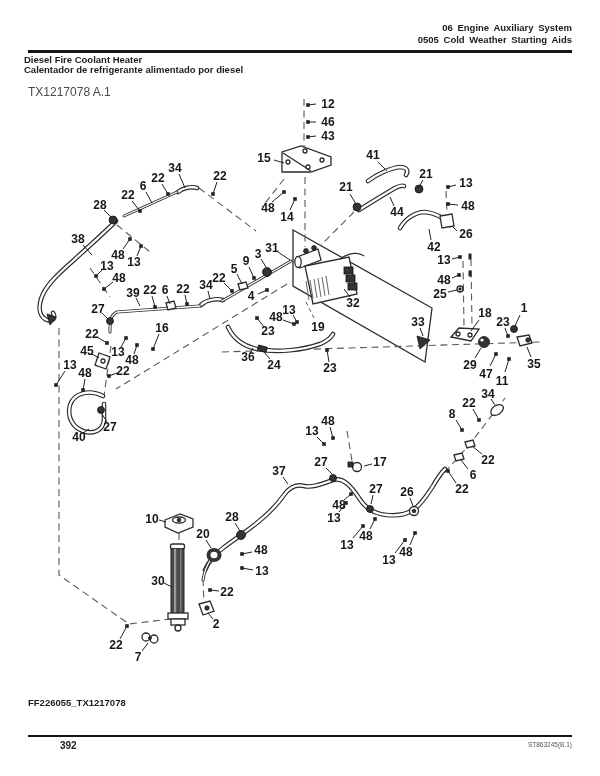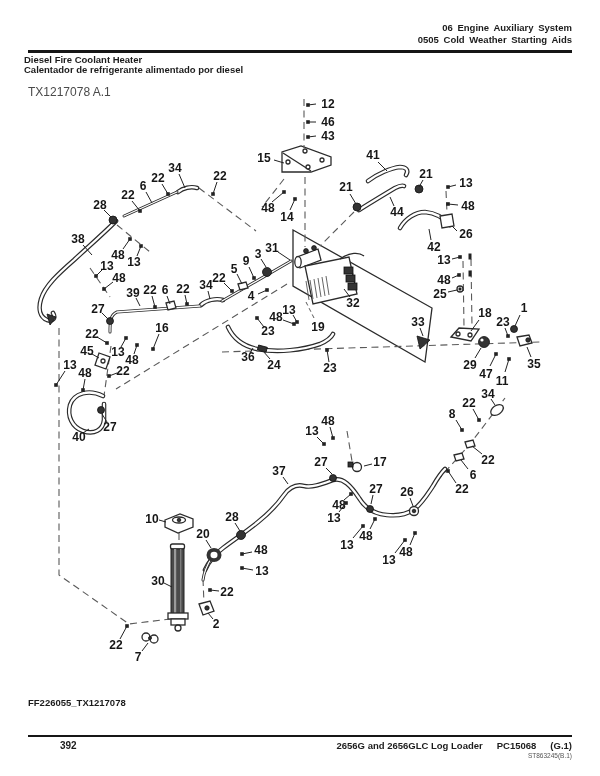--- a/index.html
+++ b/index.html
@@ -411,17 +411,14 @@
       <text x="330" y="372" class="co">23</text>
       <polyline points="350,297 344,289" class="ld"></polyline>
       <text x="353" y="307" class="co">32</text>
     </g>
 </svg>
 
 <div class="cap">FF226055_TX1217078</div>
 <div class="rule-bot"></div>
 <div class="pgnum">392</div>
 <div class="foot">
-  <div>
-    <span>2656G and 2656GLC Log Loader</span><span class="sp">PC15068</span><span class="sp">(G.1)</span>
-  </div>
   <div class="foot-sub">ST863245(B.1)</div>
 </div>
 
 </body></html>

